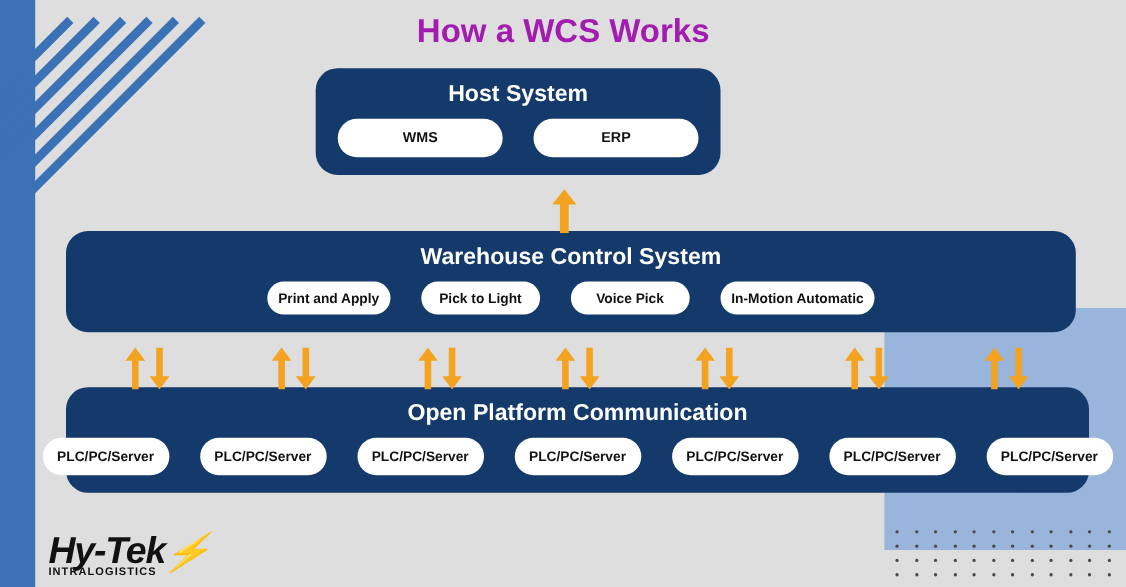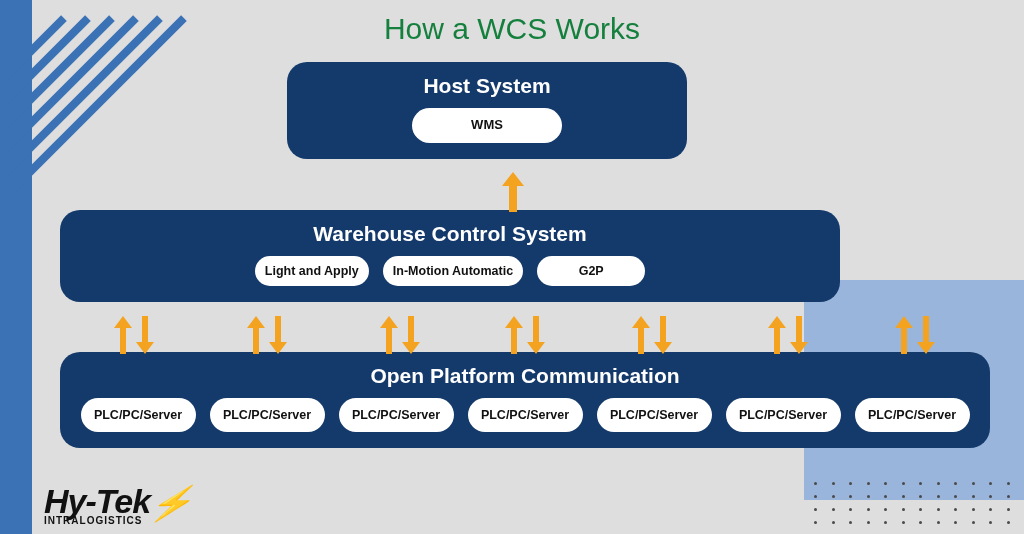--- a/index.html
+++ b/index.html
@@ -51,63 +51,63 @@
     width: 3px; height: 3px;
     background: #4a4a4a;
     border-radius: 50%;
   }
   .title {
     position: absolute;
     top: 12px;
     left: 0; right: 0;
     text-align: center;
     font-size: 30px;
-    font-weight: 400;
-    color: #15803d;
+    font-weight: 700;
+    color: #a21caf;
   }
   .panel {
     position: absolute;
     background: #14396b;
     border-radius: 20px;
     text-align: center;
     padding: 12px 14px 16px 14px;
     z-index: 2;
   }
   .panel-title {
     color: #fff;
     font-weight: 800;
     font-size: 21px;
     margin-bottom: 10px;
   }
   .pill-row {
     display: flex;
     justify-content: center;
-    gap: 14px;
+    gap: 28px;
     flex-wrap: nowrap;
   }
   .pill {
     background: #fff;
     color: #111;
     font-weight: 700;
     font-size: 13px;
     border-radius: 999px;
     padding: 10px 14px;
     min-width: 110px;
     display: flex;
     align-items: center;
     justify-content: center;
     line-height: 1.15;
     text-align: center;
   }
   .pill.sm { min-width: 90px; padding: 8px 12px; font-size: 12.5px; }
   
-  #host { top: 62px; left: 287px; width: 400px; }
+  #host { top: 62px; left: 287px; width: 368px; }
   #host .pill { min-width: 150px; }
   
-  #wcs { top: 210px; left: 60px; right: 48px; width: 780px; }
+  #wcs { top: 210px; left: 60px; right: 48px; width: 918px; }
   #wcs .pill { min-width: 108px; font-size: 12.5px; padding: 8px 10px; }
   
   #opc { top: 352px; left: 60px; right: 34px; width: 930px; }
   #opc .pill { min-width: 115px; font-size: 12.5px; padding: 10px 10px; }
 
   .arrow {
     position: absolute;
     width: 20px;
     z-index: 3;
   }
@@ -210,35 +210,37 @@
     <span class="dot"></span>
     <span class="dot"></span>
 </div>
 
 <h1 class="title">How a WCS Works</h1>
 
 <div id="host" class="panel">
   <div class="panel-title">Host System</div>
   <div class="pill-row">
     <div class="pill">WMS</div>
+    <div class="pill">ERP</div>
   </div>
 </div>
 
 <div class="arrow" style="top:172px; left:502px;">
   <svg width="22" height="40" viewBox="0 0 22 40">
       <path d="M11 0 L22 14 L15 14 L15 40 L7 40 L7 14 L0 14 Z" fill="#f4a321"></path>
     </svg>
 </div>
 
 <div id="wcs" class="panel">
   <div class="panel-title">Warehouse Control System</div>
   <div class="pill-row">
-    <div class="pill">Light and Apply</div>
+    <div class="pill">Print and Apply</div>
+    <div class="pill">Pick to Light</div>
+    <div class="pill">Voice Pick</div>
     <div class="pill">In-Motion Automatic</div>
-    <div class="pill sm">G2P</div>
   </div>
 </div>
 
 <div class="arrow-pair" style="top:316px; left:114px;">
   <svg width="18" height="38" viewBox="0 0 18 38">
       <path d="M9 0 L18 12 L12 12 L12 38 L6 38 L6 12 L0 12 Z" fill="#f4a321"></path>
     </svg>
   <svg width="18" height="38" viewBox="0 0 18 38">
       <path d="M9 38 L0 26 L6 26 L6 0 L12 0 L12 26 L18 26 Z" fill="#f4a321"></path>
     </svg>

